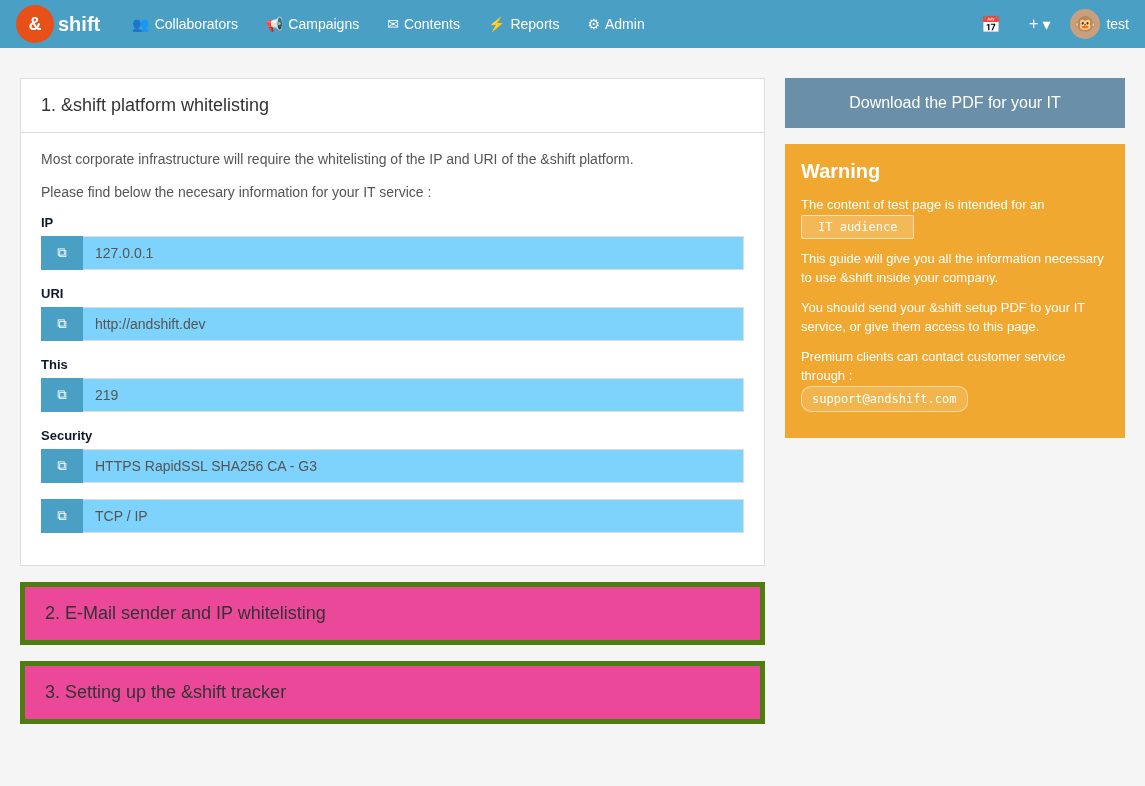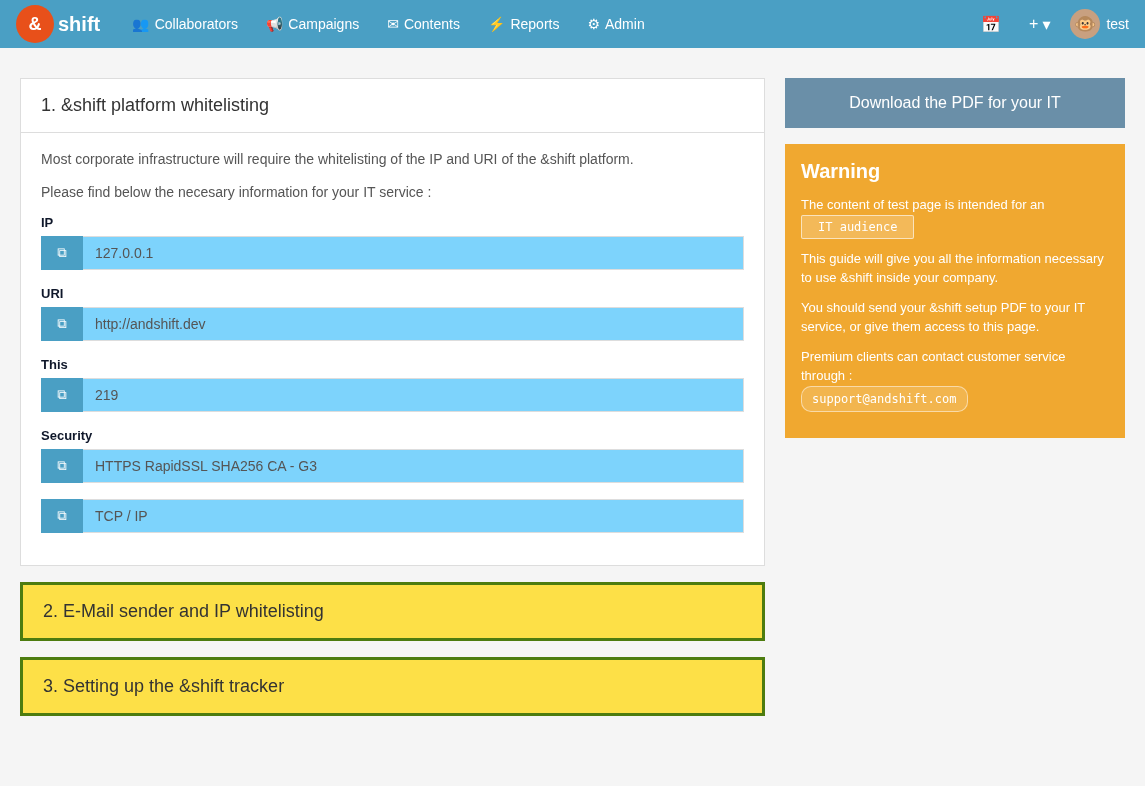--- a/index.html
+++ b/index.html
@@ -157,22 +157,22 @@
       background: #7dd3fc;
       border: 1px solid #ddd;
       border-left: none;
       padding: 8px 12px;
       flex: 1;
       color: #555;
       font-size: 14px;
     }
 
     .section-collapsed {
-      border: 3px solid #4d7c0f;
-      background: #fde047;
+      border: 5px solid #4d7c0f;
+      background: #ec4899;
       margin-bottom: 16px;
     }
     .section-collapsed .section-header {
       border-bottom: none;
     }
 
     
     .right-sidebar {
       width: 340px;
       flex-shrink: 0;

